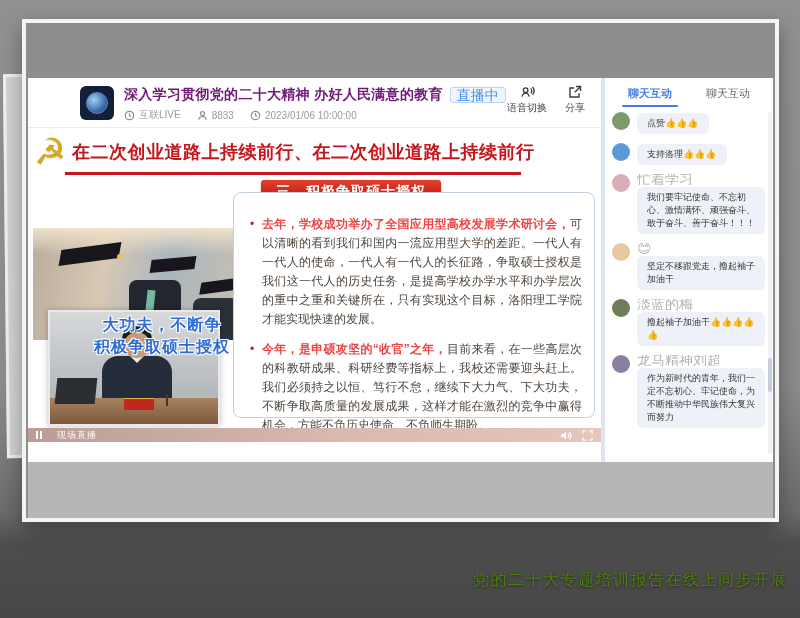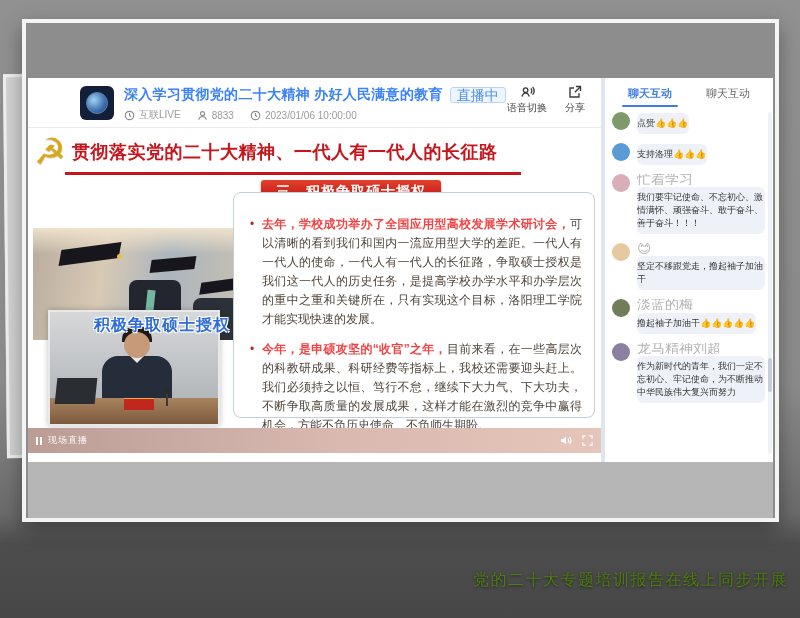--- a/index.html
+++ b/index.html
@@ -24,21 +24,21 @@
   .vdivider { width:4px; background:#dde5ef; }
   .sidebar { flex:1; position:relative; background:#fff; }
 
   
   .hdr { position:absolute; left:0; right:0; top:0; height:50px; border-bottom:1px solid #ececec; }
   .logo { position:absolute; left:52px; top:8px; width:34px; height:34px; border-radius:6px;
           background:#131f38; display:flex; align-items:center; justify-content:center; }
   .logo .globe { width:22px; height:22px; border-radius:50%;
           background:radial-gradient(circle at 35% 35%,#9fd2f2,#3b6fae 60%,#1c3a66); border:1px solid #5d84b8; }
   .titlerow { position:absolute; left:96px; top:8px; display:flex; align-items:center; gap:7px; white-space:nowrap; }
-  .stream-title { font-size:14px; font-weight:bold; color:#3b82f6; letter-spacing:.3px; }
+  .stream-title { font-size:14px; font-weight:bold; color:#701a75; letter-spacing:.3px; }
   .live-badge { font-size:14px; color:#4a8fe8; background:#eef5ff; border:1px solid #b9d5f8;
                 border-radius:3px; padding:1px 6px; line-height:12px; }
   .metarow { position:absolute; left:96px; top:30px; display:flex; align-items:center; gap:16px;
              font-size:10px; color:#9b9b9b; white-space:nowrap; }
   .metarow .mi { display:flex; align-items:center; gap:4px; }
   .hdr-actions { position:absolute; right:16px; top:7px; display:flex; gap:18px; }
   .hact { display:flex; flex-direction:column; align-items:center; gap:2px; font-size:10px; color:#444; cursor:pointer; }
   .hact svg { display:block; }
 
   
@@ -85,41 +85,41 @@
   .v-laptop { position:absolute; left:6px; bottom:20px; width:40px; height:26px; background:#2a2d31; transform:skewX(-6deg); }
   .v-plate { position:absolute; left:74px; bottom:14px; width:30px; height:12px; background:#c0281e; border-top:1px solid #e8b34a; }
   .v-mic { position:absolute; left:116px; bottom:18px; width:2px; height:14px; background:#3a3a3a; }
   .v-mic:after { content:""; position:absolute; left:-2px; top:-4px; width:6px; height:6px; border-radius:50%; background:#2a2a2a; }
 
   .subtitle { position:absolute; left:46px; top:186px; width:176px; z-index:5; text-align:center;
               font-size:16px; font-weight:bold; color:#2f6cd8; line-height:22px; letter-spacing:1px; white-space:nowrap;
               text-shadow:-1px -1px 0 #fff,1px -1px 0 #fff,-1px 1px 0 #fff,1px 1px 0 #fff; }
 
   
-  .playerbar { position:absolute; left:0; right:0; top:350px; height:25px;
+  .playerbar { position:absolute; left:0; right:0; top:350px; height:14px;
                background:linear-gradient(90deg,#bb9d96,#d9b9b0 55%,#e6c6ba);
-               display:flex; align-items:center; padding:7px 8px; }
+               display:flex; align-items:center; padding:7px 8px;gap:9px; }
   .pause-ic { display:flex; gap:2px; margin-right:6px; }
   .pause-ic i { display:block; width:2px; height:8px; background:#fff; }
   .pstatus { font-size:9px; color:rgba(255,255,255,.92); letter-spacing:1px; }
   .pb-right { margin-left:auto; display:flex; align-items:center; gap:10px; }
 
   
   .tabs { position:absolute; left:0; right:0; top:0; height:30px; display:flex; align-items:center;
           justify-content:space-around; padding:0 6px; }
   .tab { font-size:11px; color:#666; position:relative; cursor:pointer; padding:4px 2px; }
   .tab.active { color:#3f7de0; font-weight:bold; }
   .tab.active:after { content:""; position:absolute; left:-4px; right:-4px; bottom:-2px; height:2px;
                       background:#3f7de0; border-radius:1px; }
   .chat-list { position:absolute; left:7px; right:8px; top:34px; bottom:6px; overflow:hidden; }
   .msg { position:relative; margin-bottom:9px; padding-left:25px; min-height:18px; }
   .msg-avatar { position:absolute; left:0; top:0; width:18px; height:18px; border-radius:50%; }
   .msg-name { font-size:14px; color:#b3b3b3; line-height:11px; margin-bottom:2px; white-space:nowrap;
               overflow:hidden; max-width:130px; }
-  .msg-bubble { display:inline-block; background:#eef2f8; border-radius:6px; padding:4px 0;
+  .msg-bubble { display:inline-block; background:#eef2f8; border-radius:6px; padding:4px 10px;
                 font-size:9px; line-height:13px; color:#333; max-width:132px; }
   .scrolltrack { position:absolute; right:1px; top:34px; bottom:8px; width:4px; background:#eef1f6; border-radius:2px; }
   .scrollthumb { position:absolute; right:0; top:72%; width:4px; height:34px; background:#c6cedb; border-radius:2px; }
 
   .caption { position:absolute; right:12px; top:535px; font-size:16px; color:#4d7c0f;
              letter-spacing:1.5px; text-shadow:0 1px 3px rgba(0,0,0,.6); white-space:nowrap;margin-top:35px; }
 
   svg.ic { stroke:#8f8f8f; fill:none; stroke-width:1.3; }
   svg.ic-dark { stroke:#3c3c3c; fill:none; stroke-width:1.4; }
   svg.ic-w { stroke:#fff; fill:none; stroke-width:1.3; }
@@ -183,21 +183,21 @@
                   <path d="M8 1.5h4.5V6"></path>
                   <path d="M12.3 1.7 6.8 7.2"></path>
                 </svg>
             <span>分享</span>
           </div>
         </div>
       </div>
 
       <div class="slide">
         <div class="emblem">☭</div>
-        <div class="slide-title">贯彻落实党的二十大精神、一代人有一代人的长征路</div>
+        <div class="slide-title">在二次创业道路上持续前行、在二次创业道路上持续前行</div>
         <div class="slide-underline"></div>
         <div class="section-box">三、积极争取硕士授权</div>
 
         <div class="content-box">
           <p class="bullet">
             <span class="dot">•</span><span class="lead">去年，学校成功举办了全国应用型高校发展学术研讨会，</span><span>可以清晰的看到我们和国内一流应用型大学的差距。一代人有一代人的使命，一代人有一代人的长征路，争取硕士授权是我们这一代人的历史任务，是提高学校办学水平和办学层次的重中之重和关键所在，只有实现这个目标，洛阳理工学院才能实现快速的发展。</span>
           </p>
           <p class="bullet">
             <span class="dot">•</span><span class="lead">今年，是申硕攻坚的“收官”之年，</span><span>目前来看，在一些高层次的科教研成果、科研经费等指标上，我校还需要迎头赶上。我们必须持之以恒、笃行不怠，继续下大力气、下大功夫，不断争取高质量的发展成果，这样才能在激烈的竞争中赢得机会，方能不负历史使命、不负师生期盼。</span>
           </p>
@@ -220,20 +220,21 @@
           <div class="v-collar"></div>
           <div class="v-hair"></div>
           <div class="v-head"></div>
           <div class="v-desk"></div>
           <div class="v-laptop"></div>
           <div class="v-plate"></div>
           <div class="v-mic"></div>
         </div>
 
         <div class="subtitle">
+          <div>大功夫，不断争</div>
           <div>积极争取硕士授权</div>
         </div>
       </div>
 
       <div class="playerbar">
         <span class="pause-ic">
               <i></i>
               <i></i>
             </span>
         <span class="pstatus">现场直播</span>

